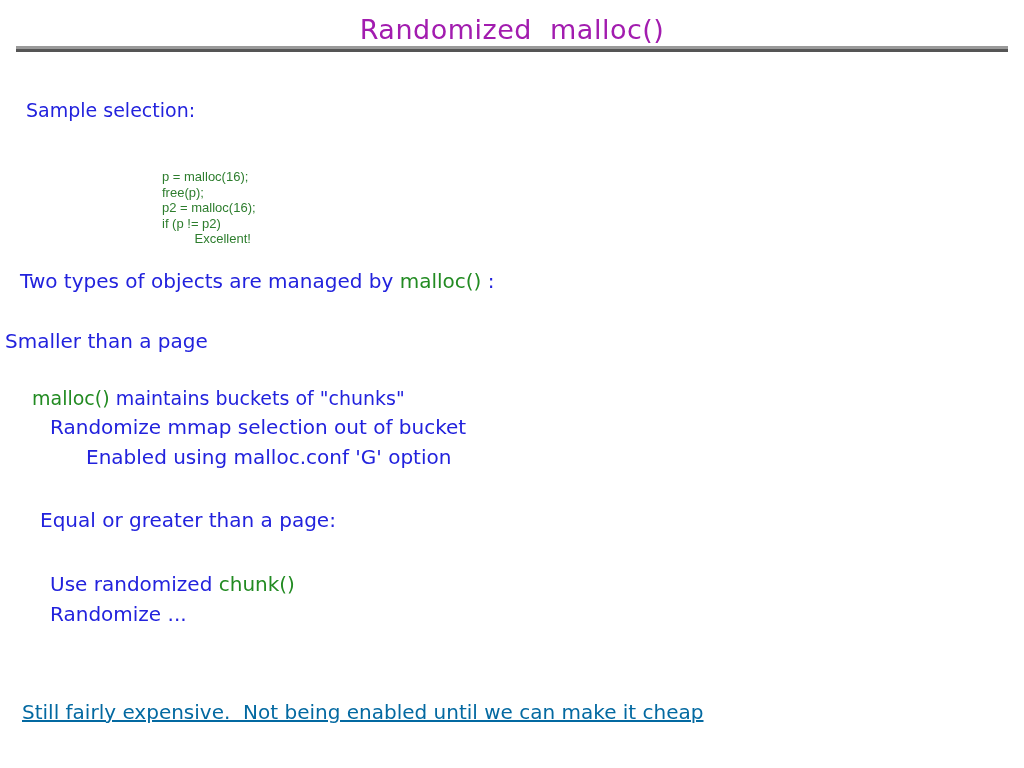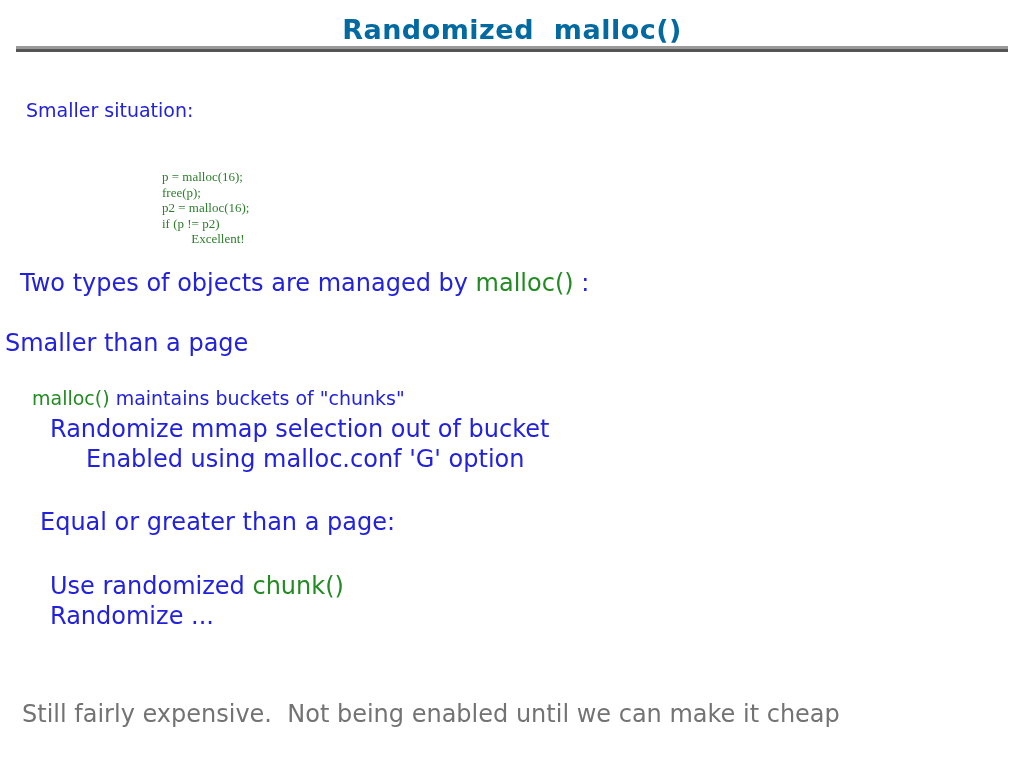--- a/index.html
+++ b/index.html
@@ -17,57 +17,57 @@
 
   
   .slide-title {
     position: absolute;
     top: 14px;
     left: 0;
     width: 1024px;
     text-align: center;
     font-family: "DejaVu Sans", sans-serif;
     font-size: 27px;
-    font-weight: bold;
-    color: #0369a1;
+    font-weight: normal;
+    color: #a21caf;
     letter-spacing: 0.5px;
     white-space: pre;
   }
 
   .title-rule {
     position: absolute;
     top: 46px;
     left: 16px;
     width: 992px;
     height: 6px;
     background: #9a9a9a;
     border-bottom: 3px solid #555555;
     box-sizing: border-box;
   }
 
   
   .line {
     position: absolute;
     font-family: "DejaVu Sans", sans-serif;
-    font-size: 24px;
+    font-size: 20px;
     color: #2222dd;
     white-space: pre;
     line-height: 1.1;
   }
-  .line.red  { color: #737373; }
+  .line.red  { color: #0369a1; text-decoration: underline; }
   .kw {
     color: #228b22;
   }
 
   
   .code-block {
     position: absolute;
     left: 162px;
     top: 156px;
-    font-family: Liberation Serif, serif;
+    font-family: Liberation Sans, sans-serif;
     font-size: 13px;
     line-height: 15.6px;
     color: #2d7d2d;
     white-space: pre;
   }
 
   
   #sample-situation      { left: 26px;  top: 100px; font-size: 19px; }
   #two-types             { left: 20px;  top: 270px; }
   #smaller-than-page     { left: 5px;  top: 330px; }
@@ -79,21 +79,21 @@
   #unfinished            { left: 50px;  top: 603px; }
   #still-expensive       { left: 22px;  top: 701px; }
 </style>
 </head>
 <body>
 
 <div class="slide-title">Randomized  malloc()</div>
 
 <div class="title-rule"></div>
 
-<div class="line" id="sample-situation">Smaller situation:</div>
+<div class="line" id="sample-situation">Sample selection:</div>
 
 <pre class="code-block">p = malloc(16);
 free(p);
 p2 = malloc(16);
 if (p != p2)
          Excellent!</pre>
 
 <div class="line" id="two-types"><span>Two types of objects are managed by </span><span class="kw">malloc()</span><span> :</span></div>
 
 <div class="line" id="smaller-than-page">Smaller than a page</div>

